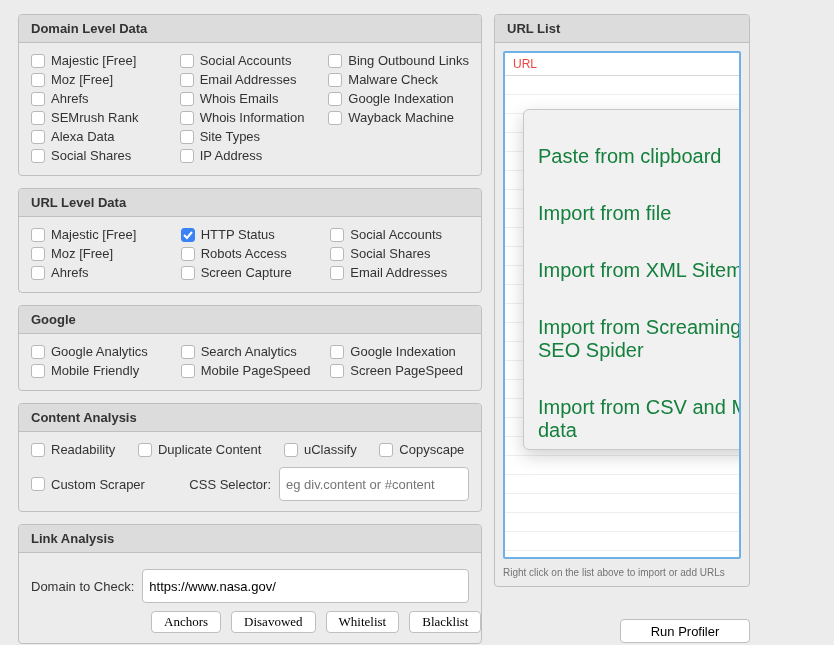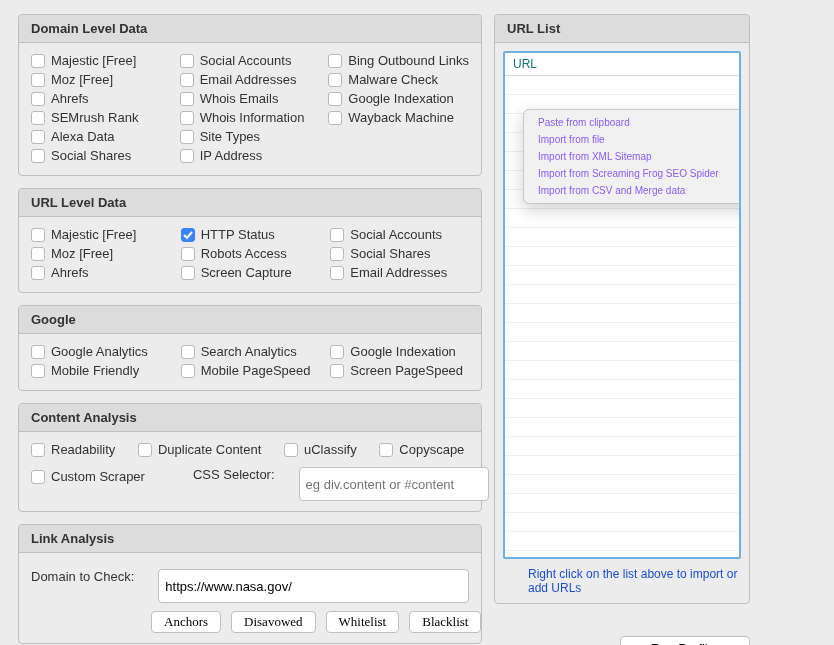--- a/index.html
+++ b/index.html
@@ -67,22 +67,22 @@
     flex-shrink: 0;
   }
   .chk .box.checked {
     background: #3b82f6;
     border-color: #3b82f6;
   }
   .chk .box.checked svg { display: block; }
   .chk .box svg { display: none; width: 10px; height: 10px; }
   .row {
     display: flex;
-    align-items: flex-start;
-    gap: 24px;
+    align-items: center;
+    gap: 8px;
     margin-top: 8px;
   }
   .label { font-size: 13px; white-space: nowrap; }
   input[type=text].field {
     flex: 1;
     height: 22px;
     padding: 16px 6px;
     font-size: 13px;
     border: 1px solid #bfbfbf;
     border-radius: 4px;
@@ -118,48 +118,48 @@
     background: #fff;
     height: 508px;
     position: relative;
     overflow: hidden;
   }
   .url-list-header {
     padding: 4px 8px;
     font-size: 12px;
     border-bottom: 1px solid #d8d8d8;
     background: #fff;
-    color: #0f766e;
+    color: #ef4444;
   }
   .url-rows .row-line {
     height: 19px;
     border-bottom: 1px solid #eee;
   }
   .context-menu {
     position: absolute;
     top: 56px;
     left: 18px;
     width: 288px;
     background: #f1f1f1;
     border: 1px solid #c8c8c8;
     border-radius: 6px;
     box-shadow: 0 6px 18px rgba(0,0,0,0.18);
     padding: 4px 0;
   }
   .context-menu .item {
     padding: 3px 14px;
+    font-size: 20px;
+    color: #15803d;
+    cursor: pointer;
+    margin-top: 28px;
+  }
+  .hint {
     font-size: 10px;
-    color: #8b5cf6;
-    cursor: pointer;
-  }
-  .hint {
-    font-size: 12px;
-    color: #1d4ed8;
+    color: #737373;
     margin-top: 8px;
-    margin-left: 25px;
   }
   .run-row {
     display: flex;
     justify-content: flex-end;
     margin-top: 32px;
   }
   .run-btn {
     width: 130px;
     height: 24px;
     background: #fff;

